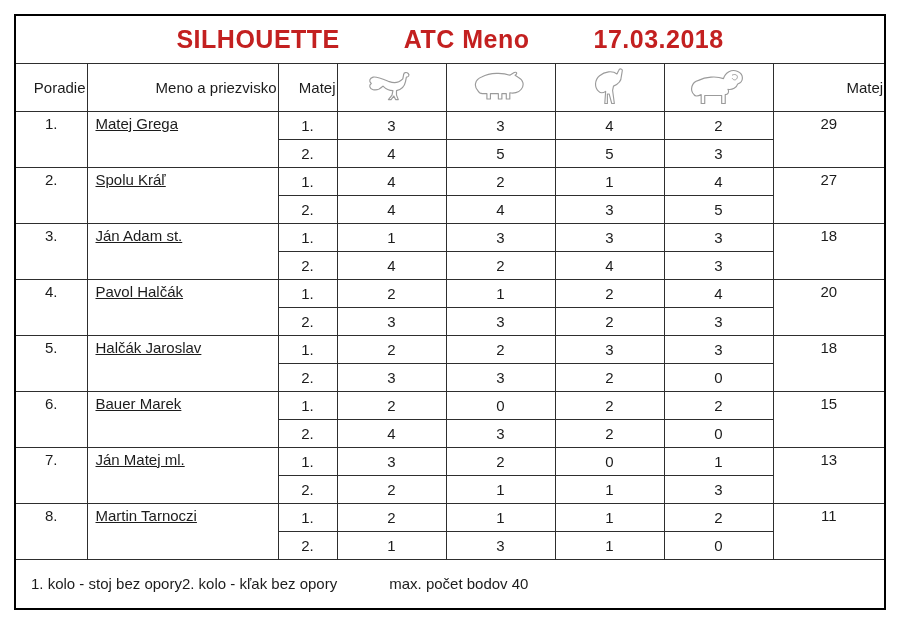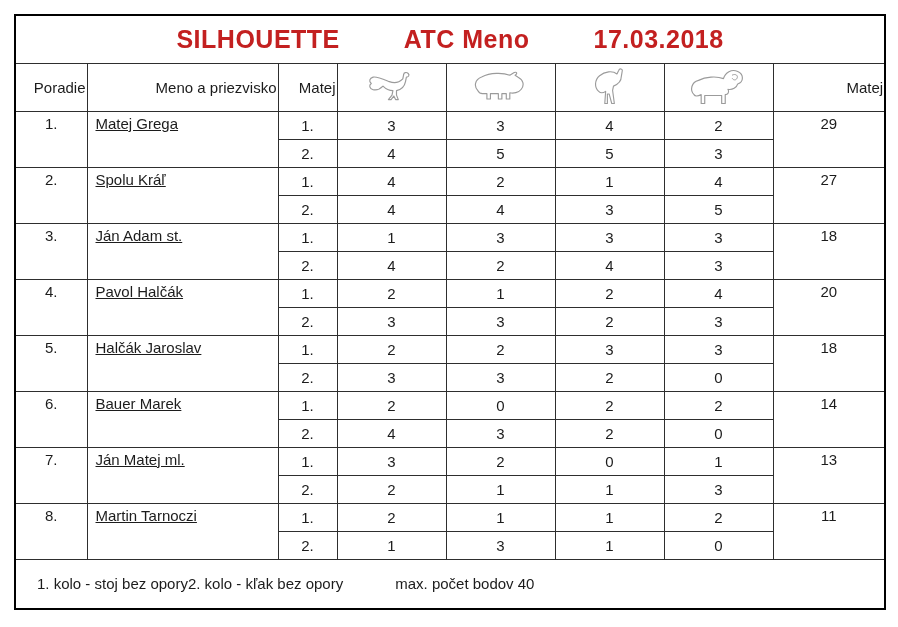--- a/index.html
+++ b/index.html
@@ -42,21 +42,21 @@
   
   tr.data-row { height: 28px; }
   td.rank { vertical-align: top; text-align: center; padding-top: 3px; }
   td.name { vertical-align: top; text-align: left; padding: 3px 4px 0 8px; text-decoration: underline; }
   td.kolo { text-align: center; vertical-align: middle; }
   td.score { text-align: center; vertical-align: middle; }
   td.total { vertical-align: top; text-align: center; padding-top: 3px; }
   
   tr.footer-row { height: 50px; }
   td.footer-cell { vertical-align: middle; }
-  .footer-line { display: flex; align-items: center; padding-left: 20px; }
+  .footer-line { display: flex; align-items: center; padding-left: 14px; }
   .footer-line .note2 { }
   .footer-line .note3 { margin-left: 52px; }
 </style>
 </head>
 <body>
 
 <table class="scoreboard">
   <colgroup>
     <col style="width:72px">
       <col style="width:191px">
@@ -198,21 +198,21 @@
   </tr>
 
   <tr class="data-row">
     <td class="rank" rowspan="2">6.</td>
     <td class="name" rowspan="2">Bauer Marek</td>
     <td class="kolo">1.</td>
     <td class="score">2</td>
     <td class="score">0</td>
     <td class="score">2</td>
     <td class="score">2</td>
-    <td class="total" rowspan="2">14</td>
+    <td class="total" rowspan="2">15</td>
   </tr>
   <tr class="data-row">
     <td class="kolo">2.</td>
     <td class="score">4</td>
     <td class="score">3</td>
     <td class="score">2</td>
     <td class="score">0</td>
   </tr>
 
   <tr class="data-row">

